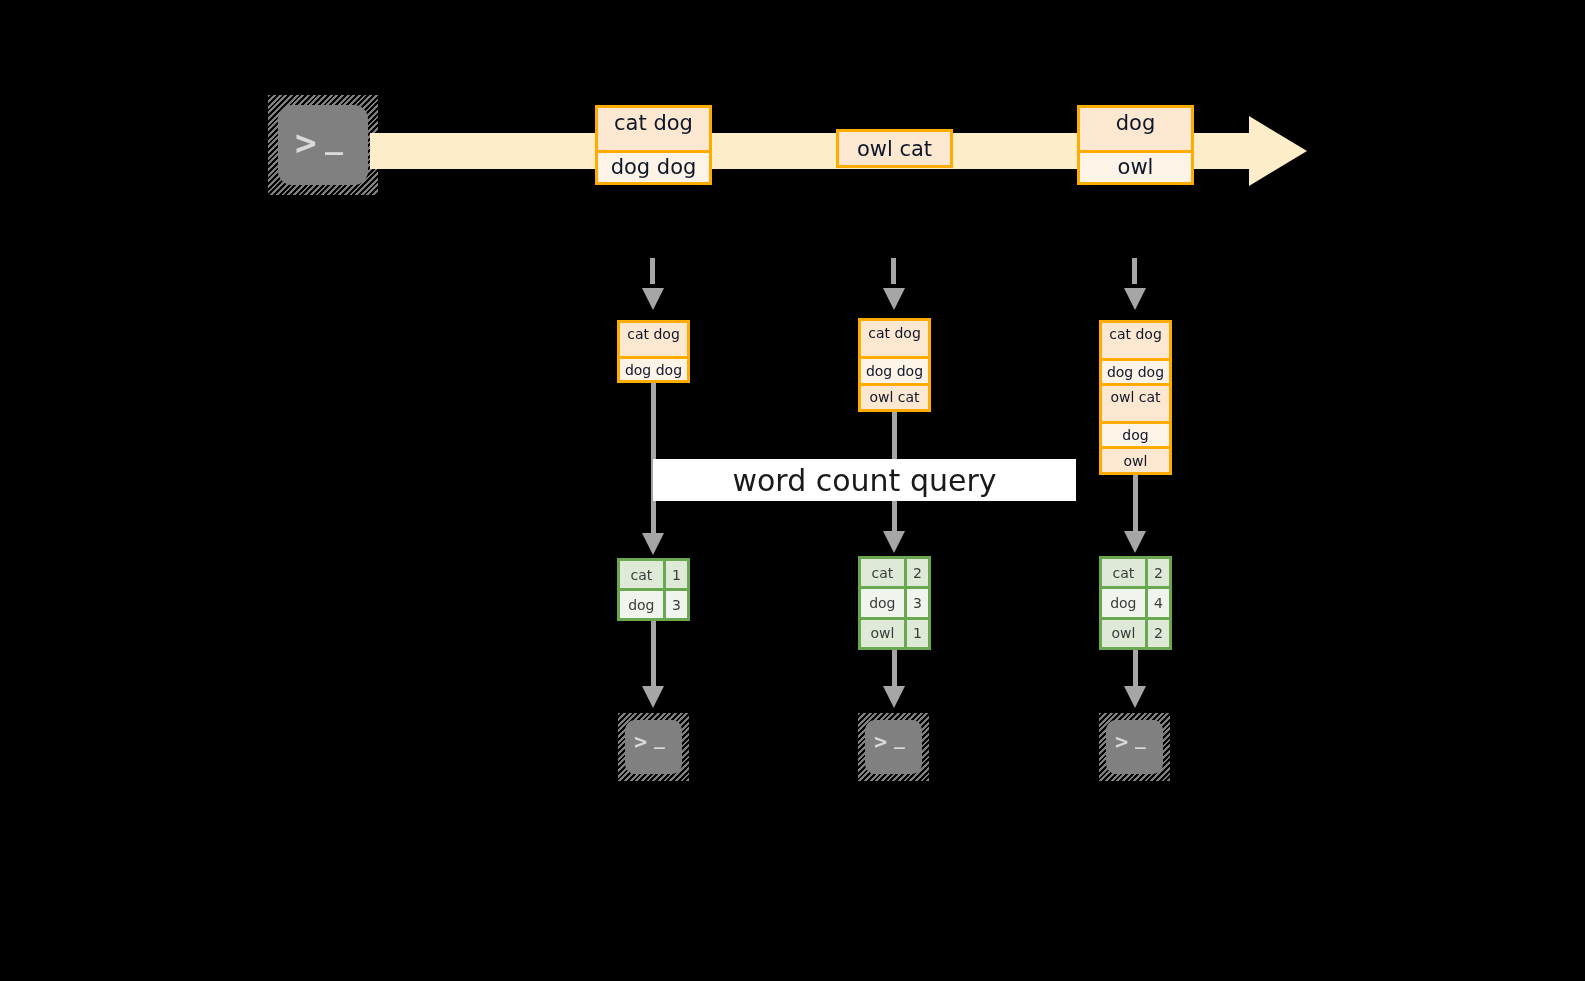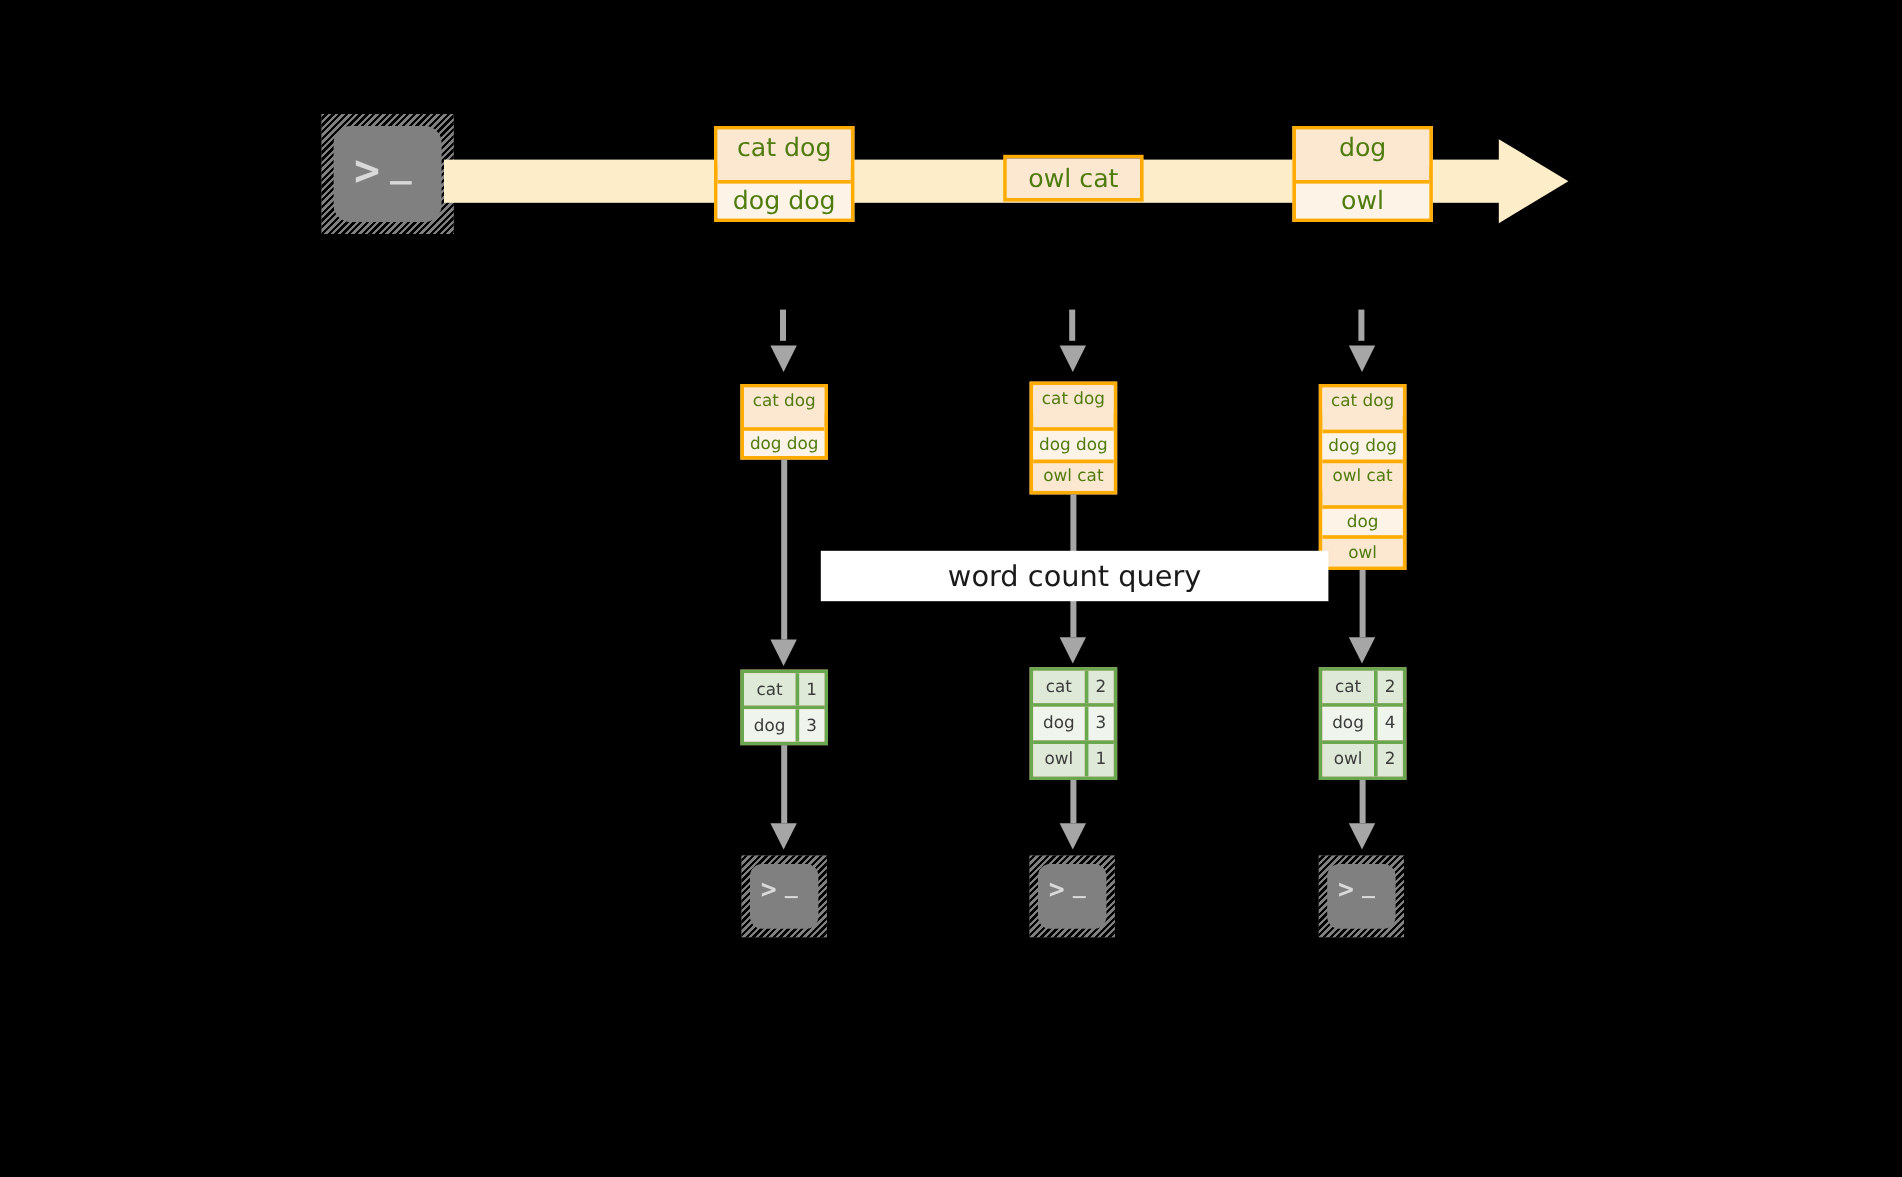--- a/index.html
+++ b/index.html
@@ -64,34 +64,34 @@
     border: 3px solid #ffab00;
     background: #fce7d0;
     display: flex;
     flex-direction: column;
   }
   .logbox .row {
     flex: 1 1 auto;
     display: flex;
     align-items: center;
     justify-content: center;
-    color: #4d7c0f;
+    color: #0f172a;
     box-sizing: border-box;
     background: #fce7d0;
     white-space: nowrap;
   }
   .logbox .row.alt { background: #fdf3e7; margin-top: 12px; }
   .logbox .row + .row { border-top: 3px solid #ffab00; }
 
   
   .restable {
     position: absolute;
     box-sizing: border-box;
     border: 3px solid #6aa84f;
-    background: #fca5a5;
+    background: #a21caf;
     display: flex;
     flex-direction: column;
   }
   .restable .trow {
     flex: 1 1 auto;
     display: flex;
     box-sizing: border-box;
   }
   .restable .trow + .trow { border-top: 3px solid #6aa84f; }
   .restable .tcell {
@@ -260,15 +260,15 @@
 
   <div class="garrow-line" style="left:1133px; top:650px; height:36px;"></div>
   <div class="garrow-head" style="left:1124px; top:686px;"></div>
 
   <div class="terminal" style="left:1099px; top:713px; width:71px; height:68px;">
     <div class="inner" style="left:7px; top:7px; right:7px; bottom:7px; border-radius:10px;"></div>
     <div class="glyph" style="left:16px; top:18px; font-size:22px; font-weight:700;">&gt;</div>
     <div class="glyph" style="left:36px; top:17px; font-size:18px; font-weight:700;">_</div>
   </div>
 
-  <div class="query-label" style="left:684px; top:459px; width:423px; height:42px; font-size:24px;">word count query</div>
+  <div class="query-label" style="left:653px; top:459px; width:423px; height:42px; font-size:30px;">word count query</div>
 
 </div>
 
 </body></html>

